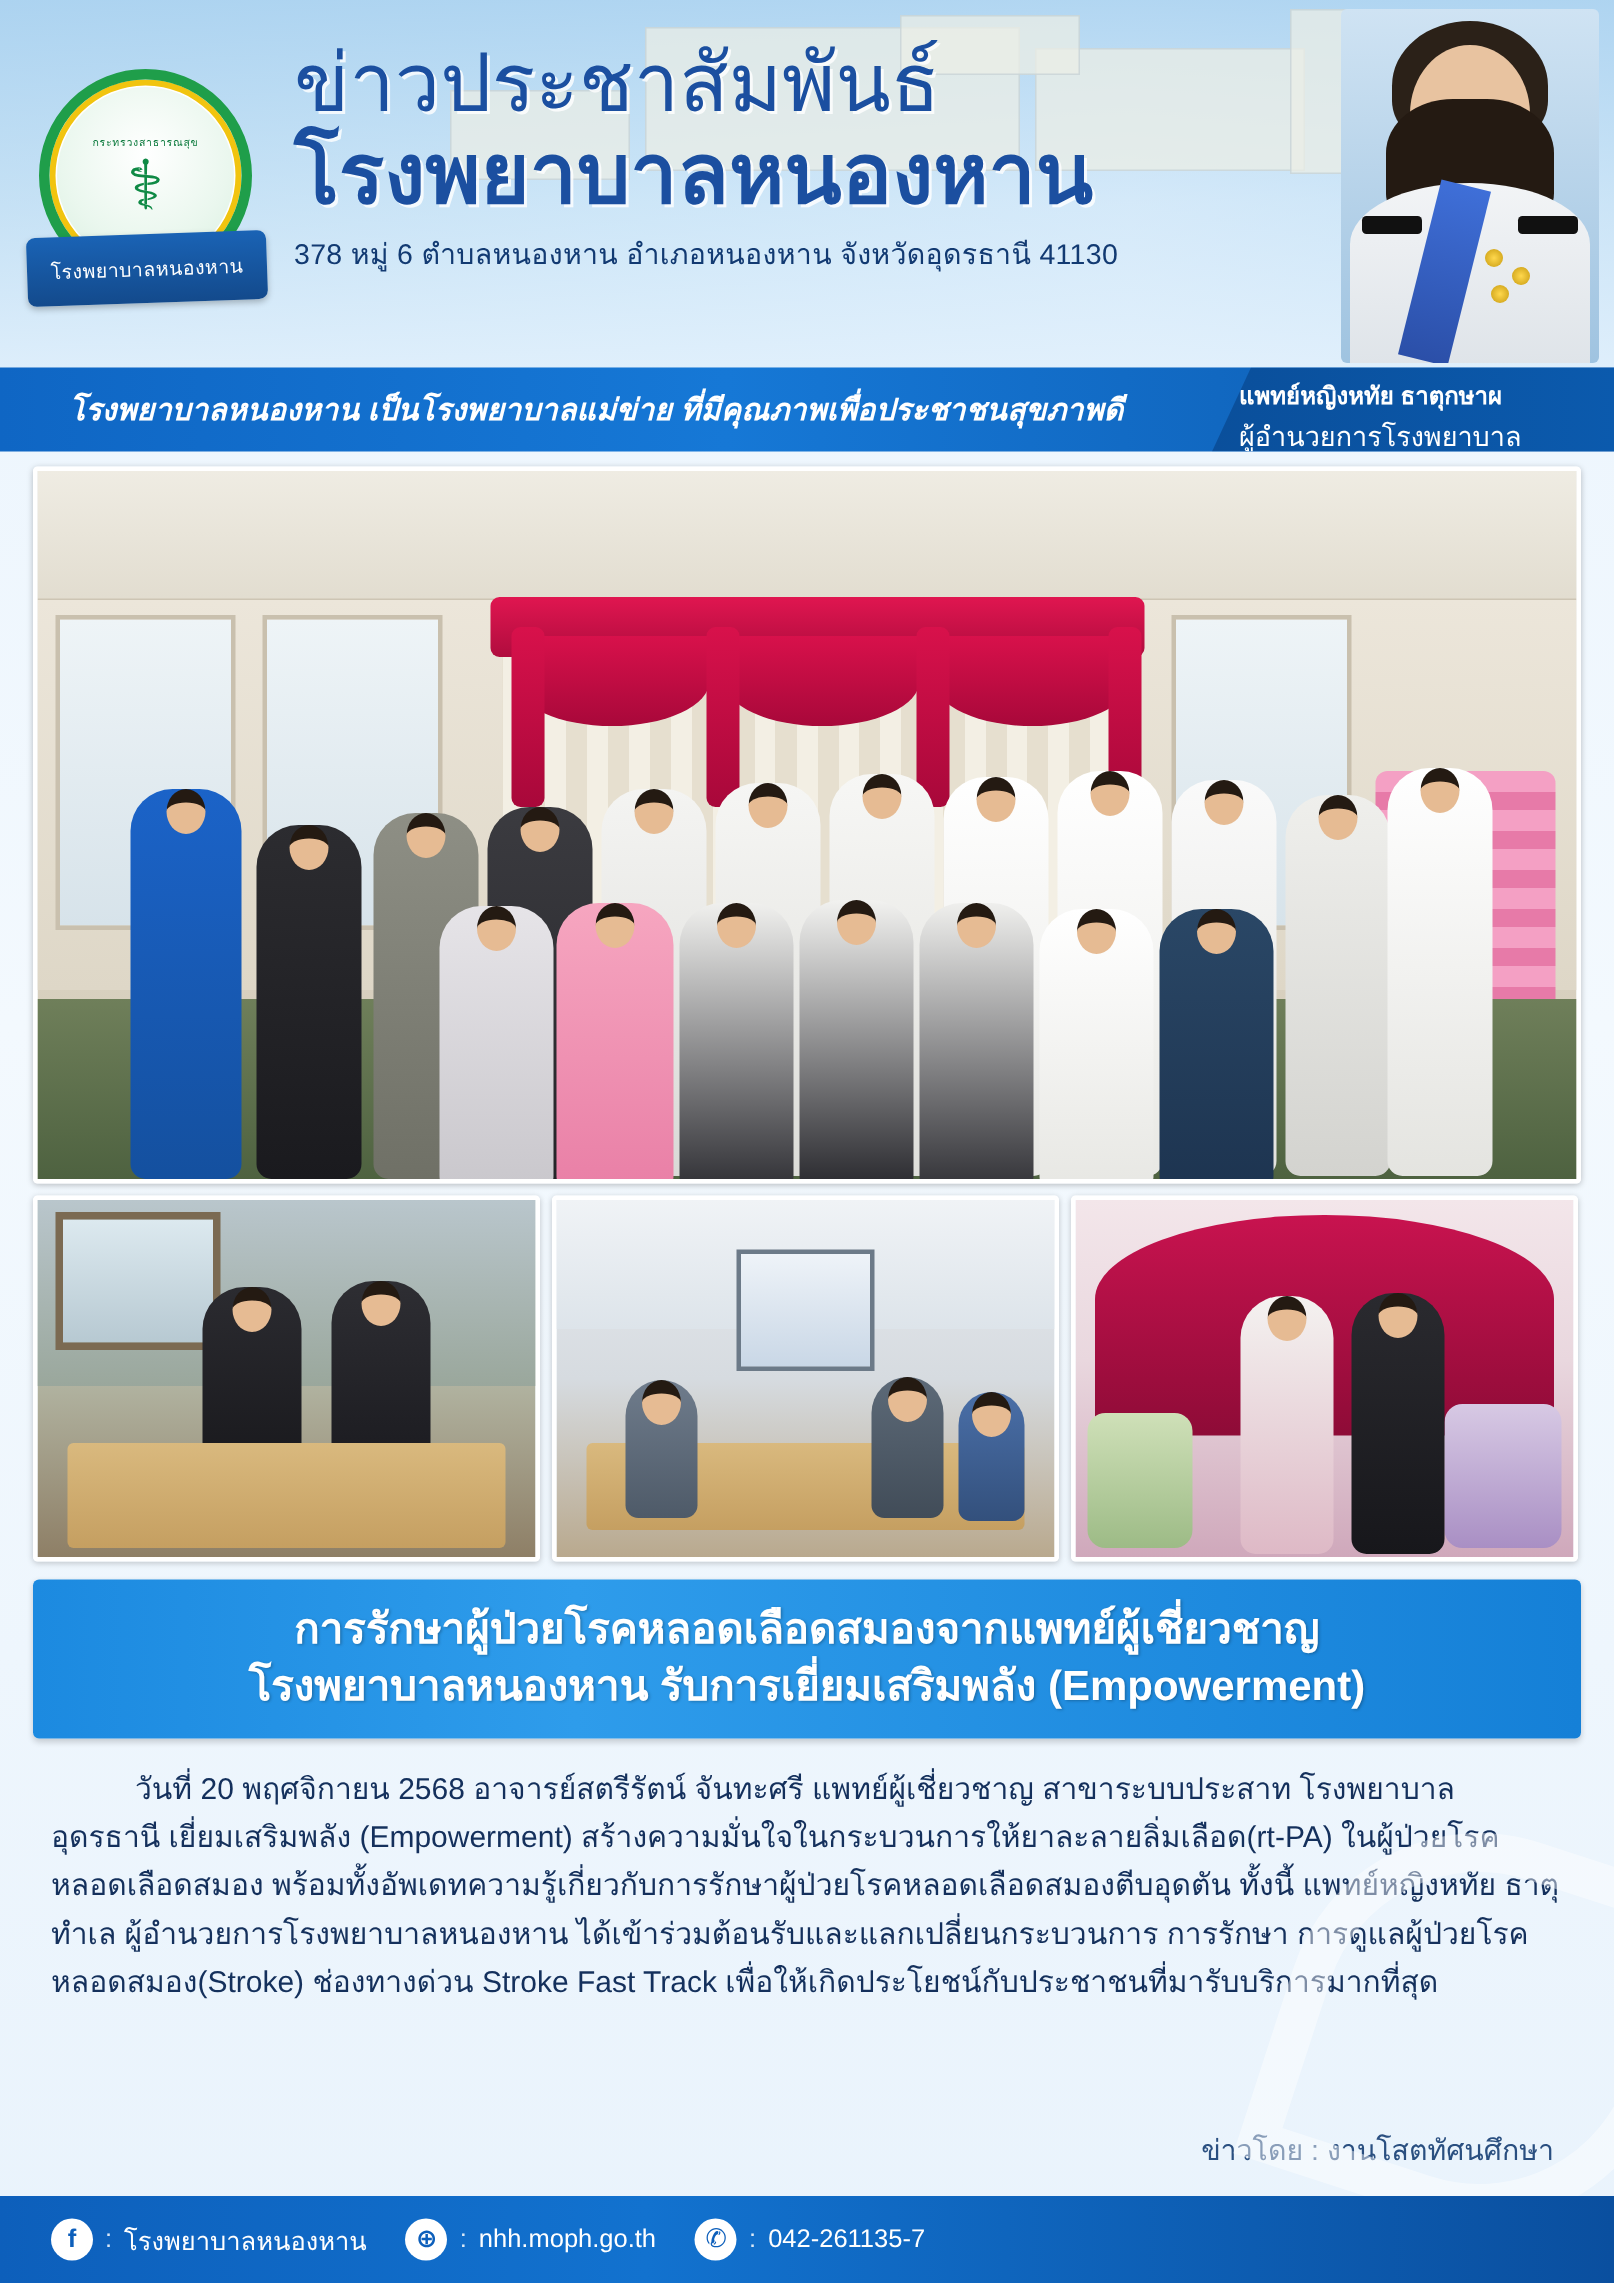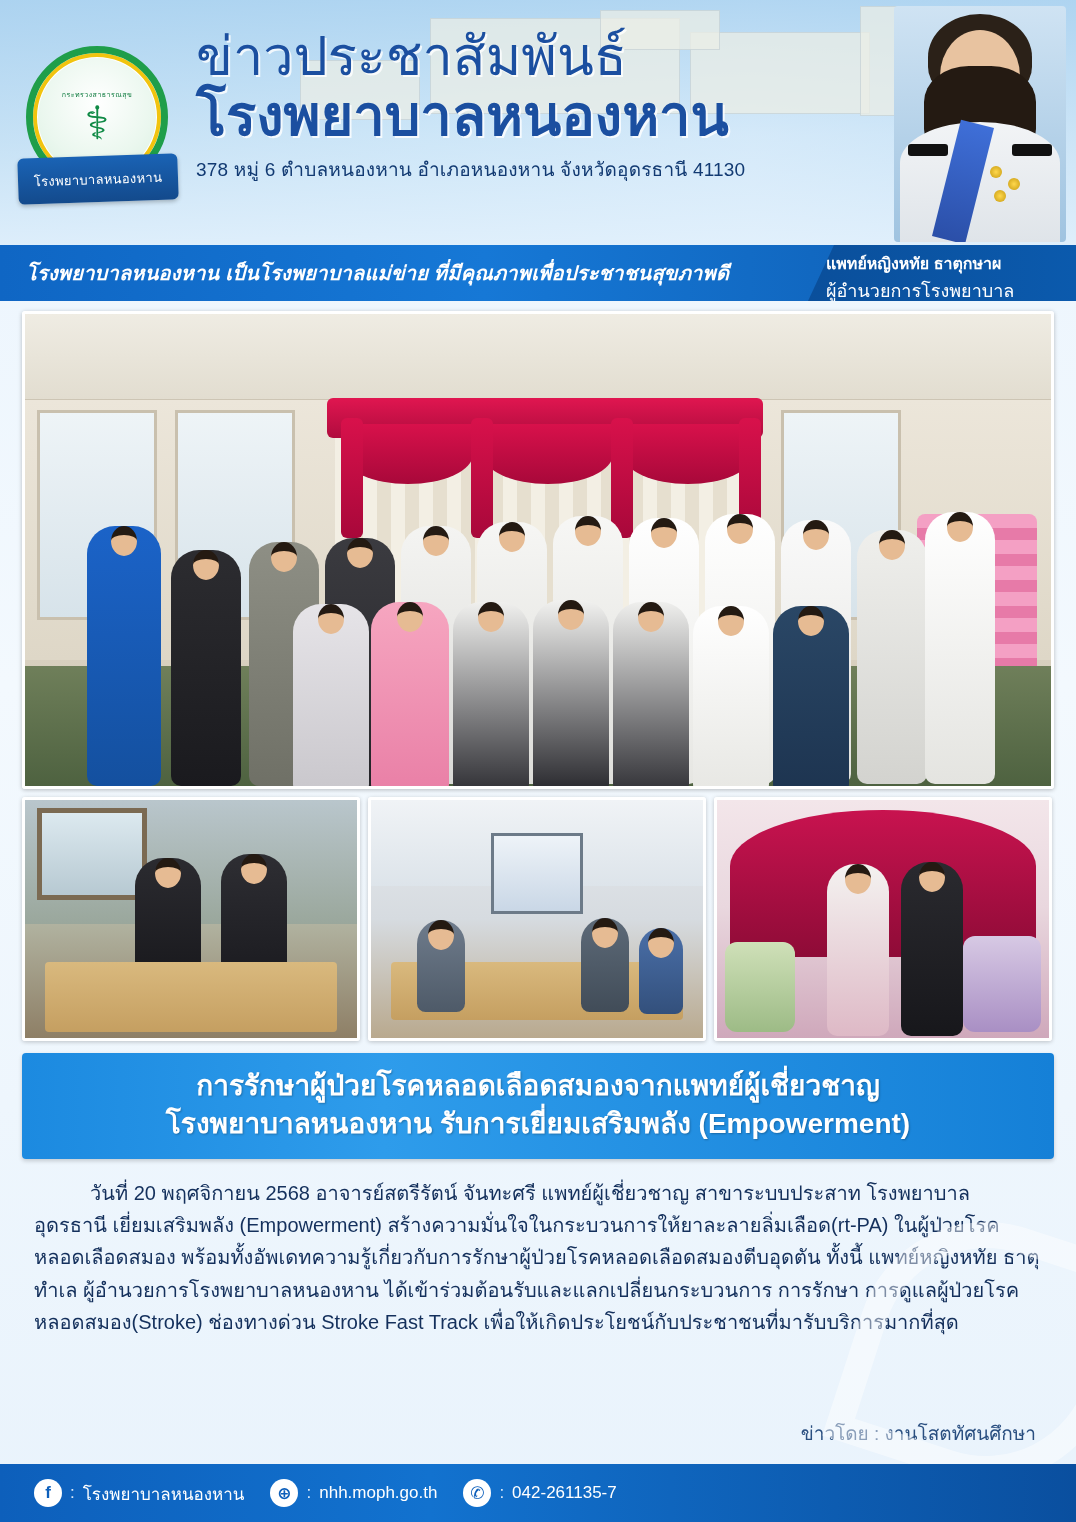--- a/index.html
+++ b/index.html
@@ -117,21 +117,21 @@
   }
   
   .slogan-bar {
     position: relative;
     height: 56px;
     background: linear-gradient(90deg,#0f66c4 0%, #1678d6 45%, #0d5bb0 100%);
     display:flex; align-items:center;
   }
   .slogan-text {
     color: #ffffff; font-size: 20px; font-style: italic; font-weight: bold;
-    margin-left: 26px; letter-spacing: .2px;
+    margin-left: 46px; letter-spacing: .2px;
   }
   .director-box {
     position: absolute; right: 0; top: 0; height: 56px; width: 268px;
     background: linear-gradient(90deg,#0a4f9b 0%, #0b5aad 100%);
     color:#fff; padding: 6px 12px 0 18px;
     clip-path: polygon(26px 0, 100% 0, 100% 100%, 0 100%);
   }
   .director-name { font-size: 16px; font-weight: bold; }
   .director-role { font-size: 18px; }
   

